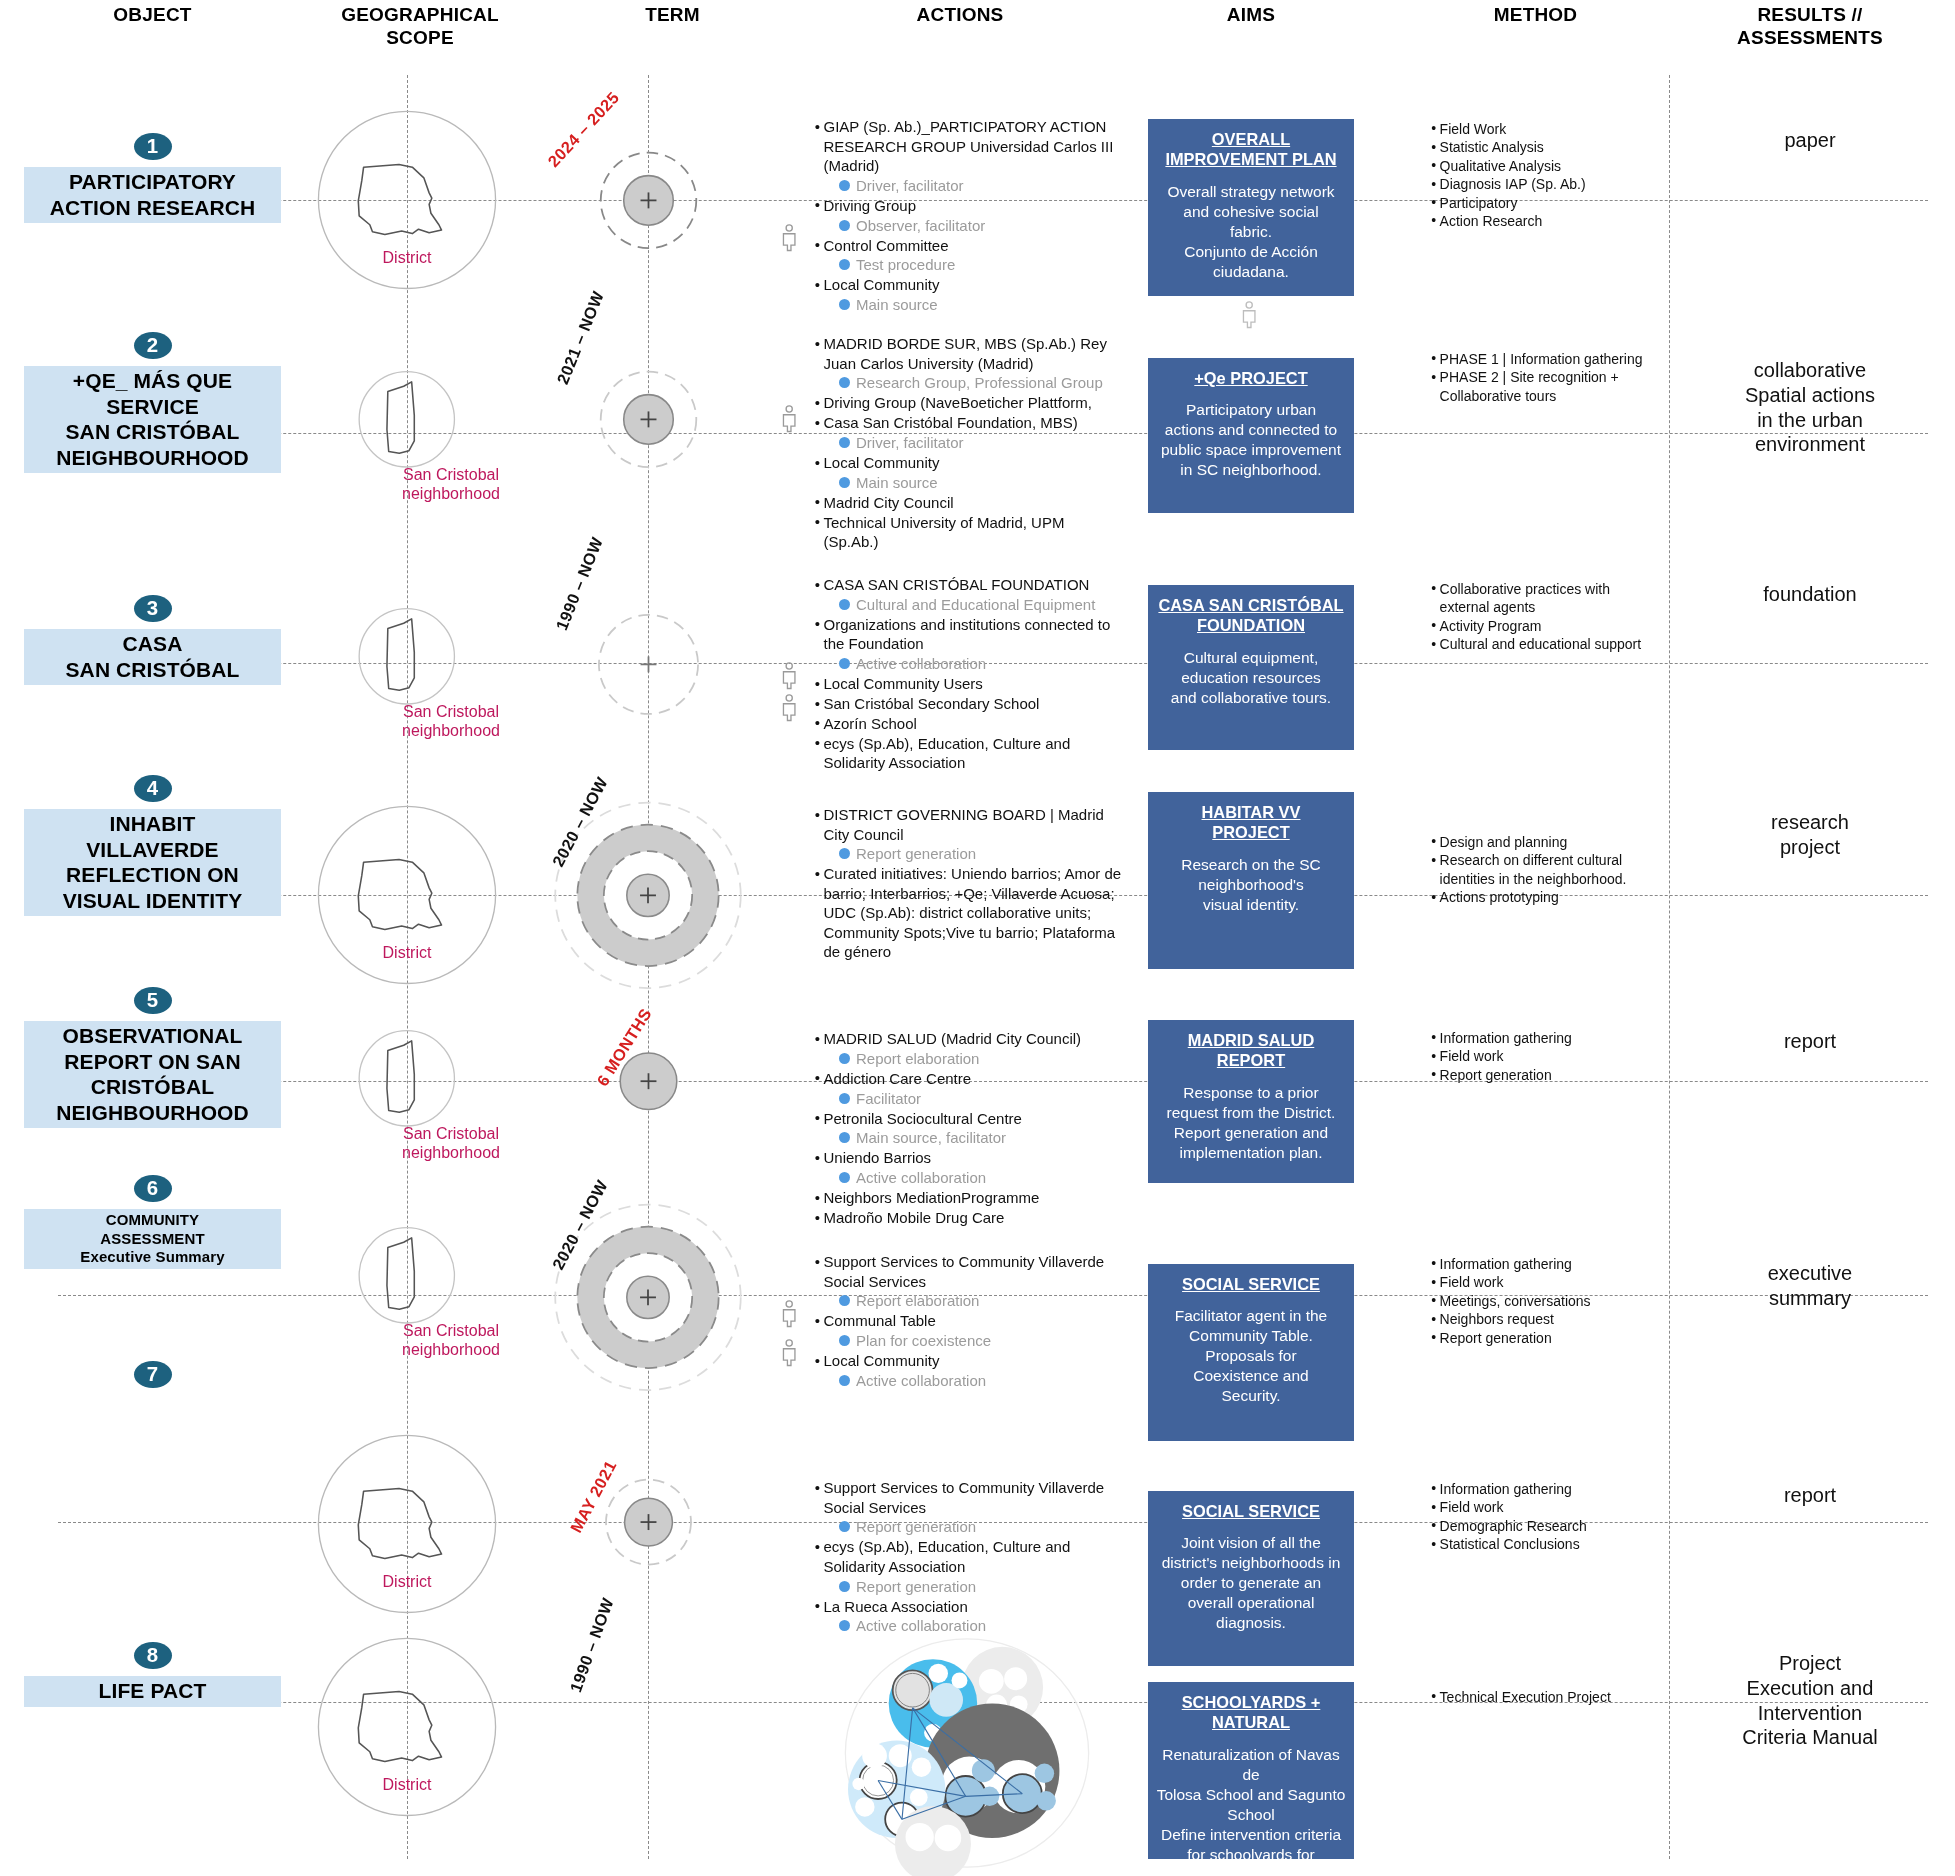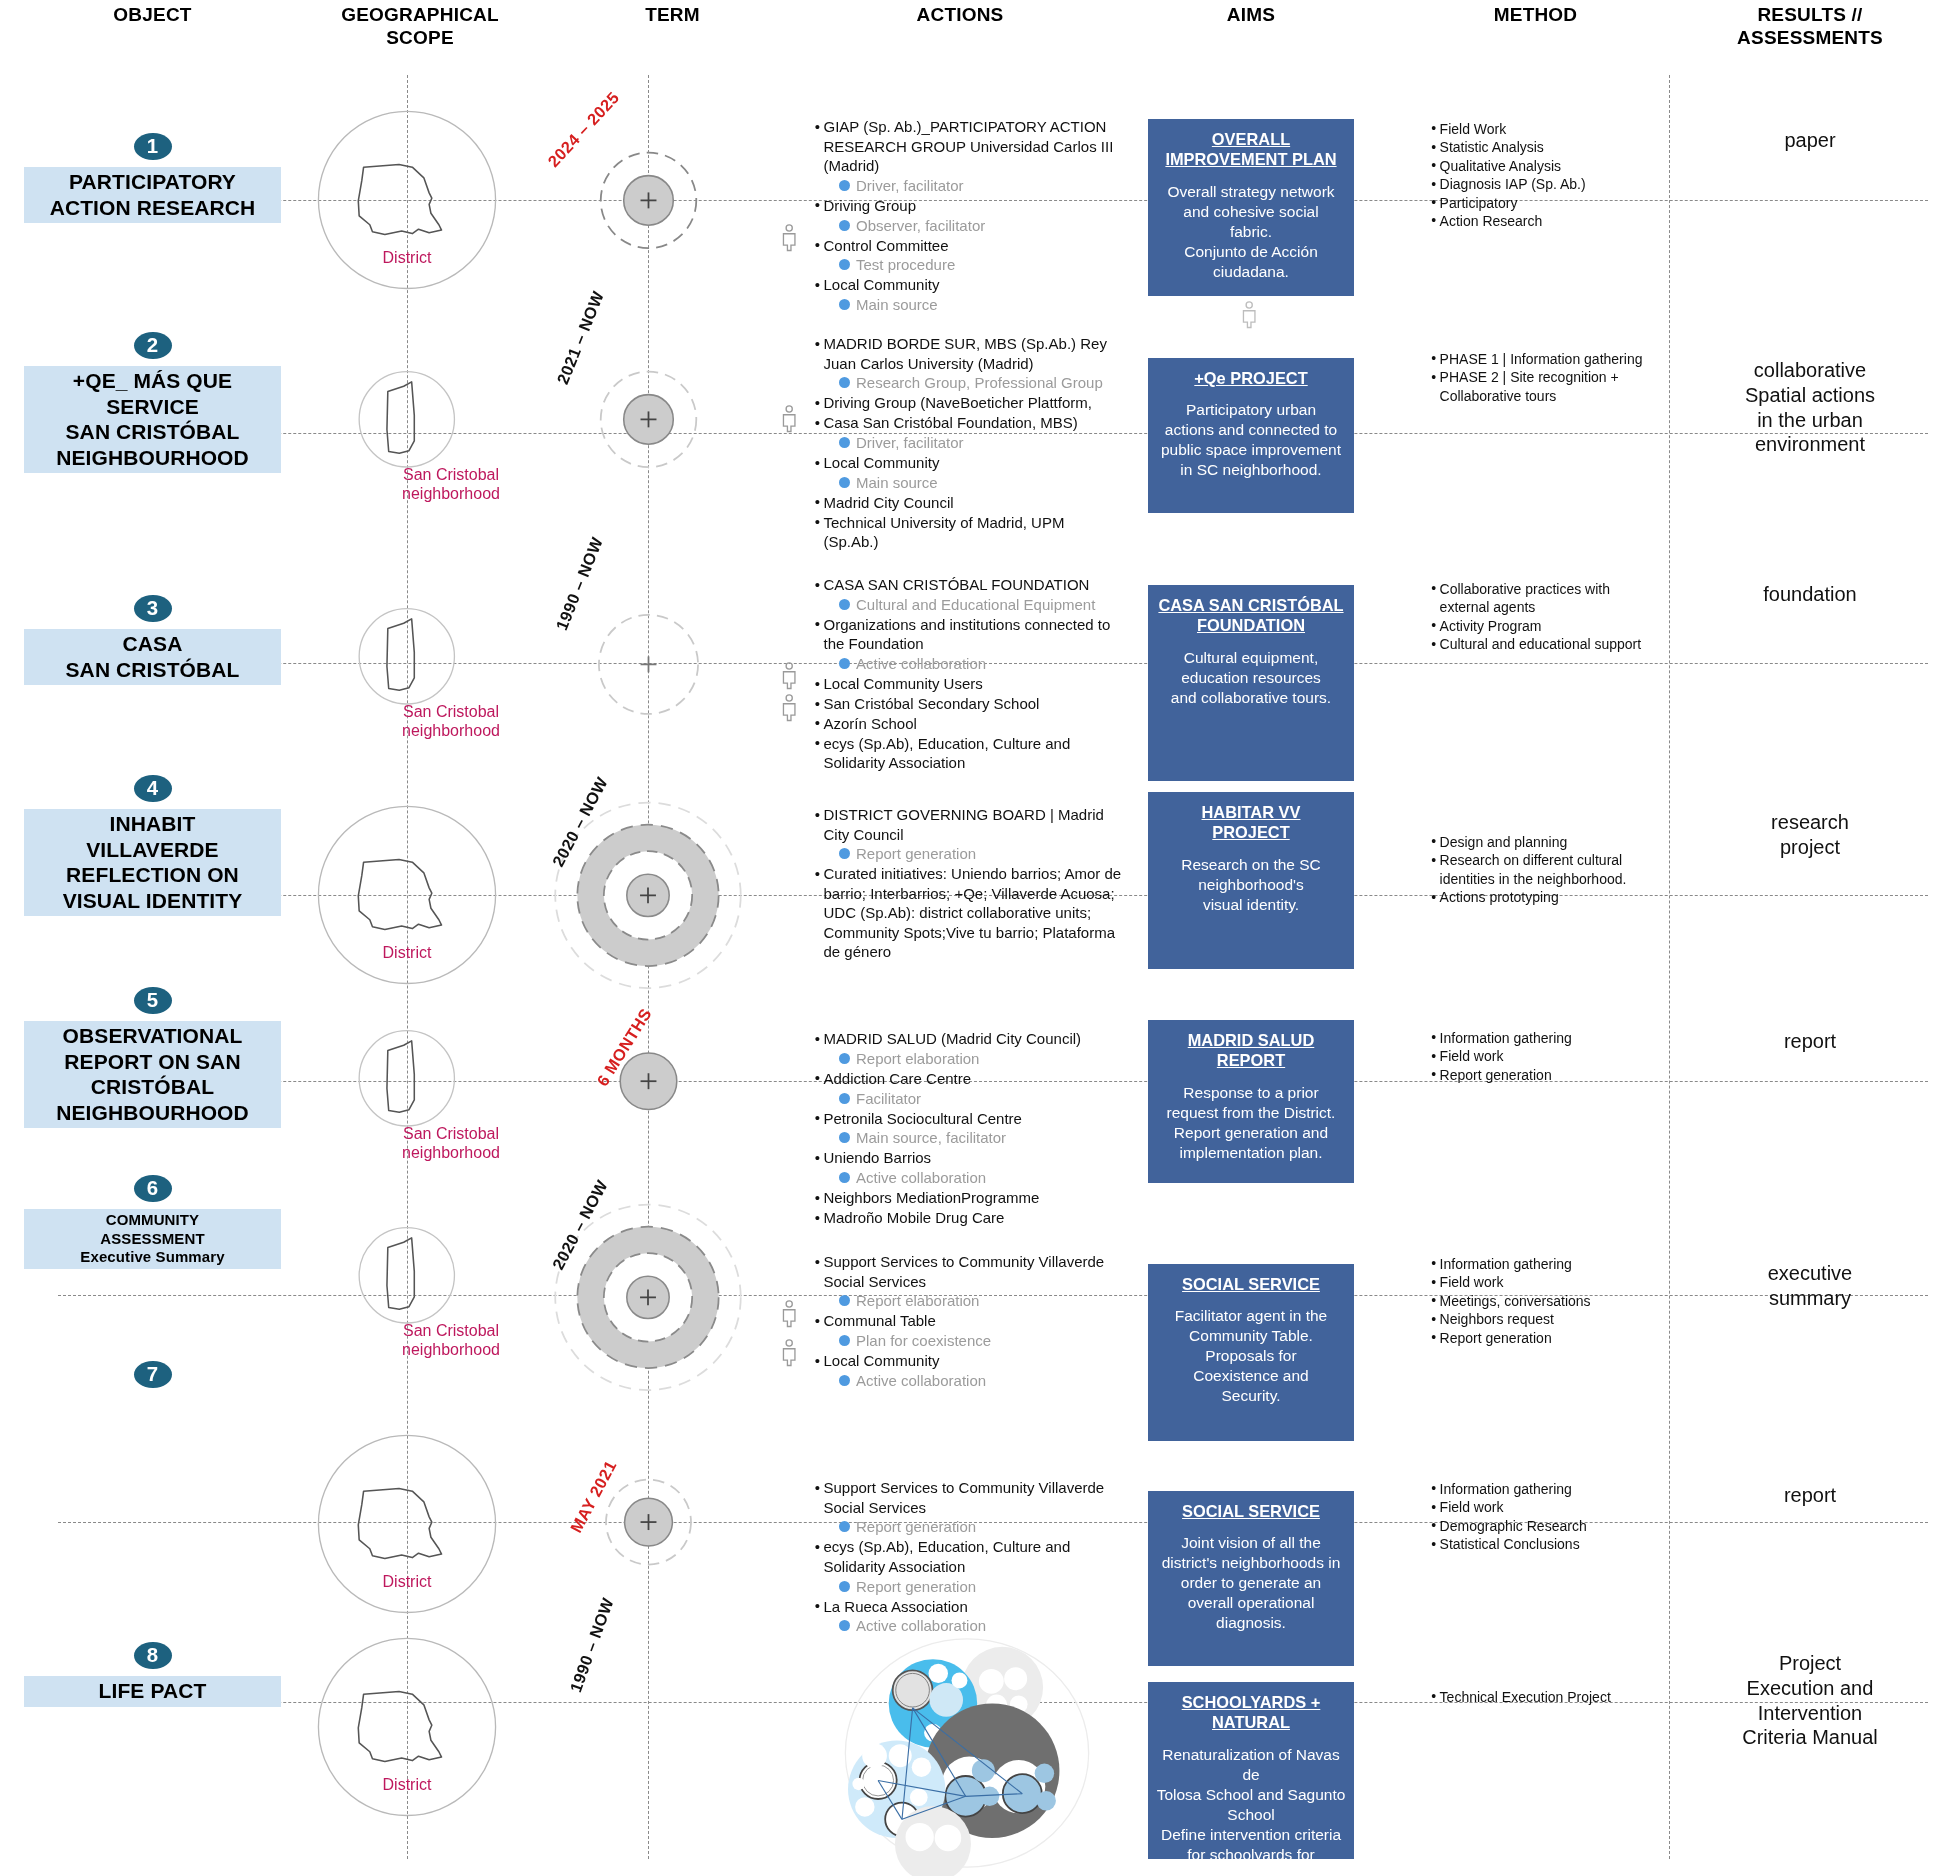--- a/index.html
+++ b/index.html
@@ -485,21 +485,21 @@
       <div>+Qe PROJECT</div>
     </div>
     <div class="body">
       <div>Participatory urban</div>
       <div>actions and connected to</div>
       <div>public space improvement</div>
       <div>in SC neighborhood.</div>
     </div>
   </div>
 
-  <div class="aims" style="top:585px;height:196px;">
+  <div class="aims" style="top:585px;height:165px;">
     <div class="ttl">
       <div>CASA SAN CRISTÓBAL</div>
       <div>FOUNDATION</div>
     </div>
     <div class="body">
       <div>Cultural equipment,</div>
       <div>education resources</div>
       <div>and collaborative tours.</div>
     </div>
   </div>

